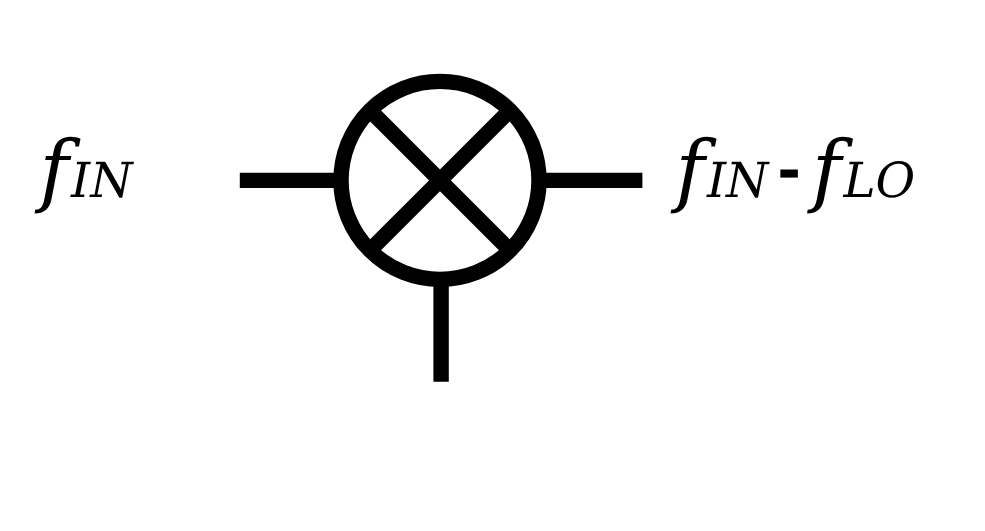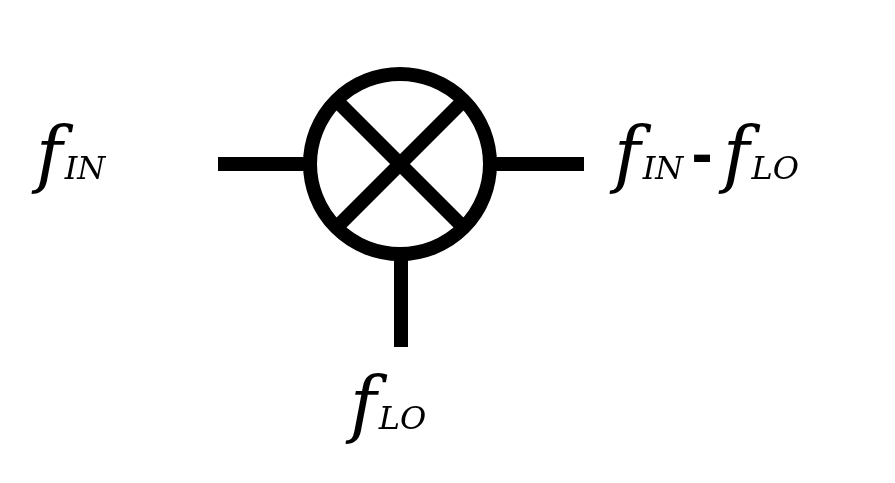--- a/index.html
+++ b/index.html
@@ -27,21 +27,21 @@
       font-style: italic;
       white-space: nowrap;
       line-height: 1;
     }
     .label .f {
       font-size: 72px;
       font-family: "DejaVu Serif", "Liberation Serif", serif;
       font-style: italic;
     }
     .label .sub {
-      font-size: 32px;
+      font-size: 44px;
       font-family: "DejaVu Serif", "Liberation Serif", serif;
       font-style: italic;
       position: relative;
       top: 0px;
       margin-left: 2px;
     }
     .label .op {
       font-size: 52px;
       font-style: normal;
       font-family: "DejaVu Sans", "Liberation Sans", sans-serif;
@@ -83,16 +83,13 @@
   </svg>
 
   <div class="label" id="label-in">
     <span class="f">f</span><span class="sub">IN</span>
   </div>
 
   <div class="label" id="label-out">
     <span class="f">f</span><span class="sub">IN</span><span class="op">-</span><span class="f">f</span><span class="sub">LO</span>
   </div>
 
-  <div class="label" id="label-lo">
-    <span class="f">f</span><span class="sub">LO</span>
-  </div>
 </div>
 
 </body></html>

